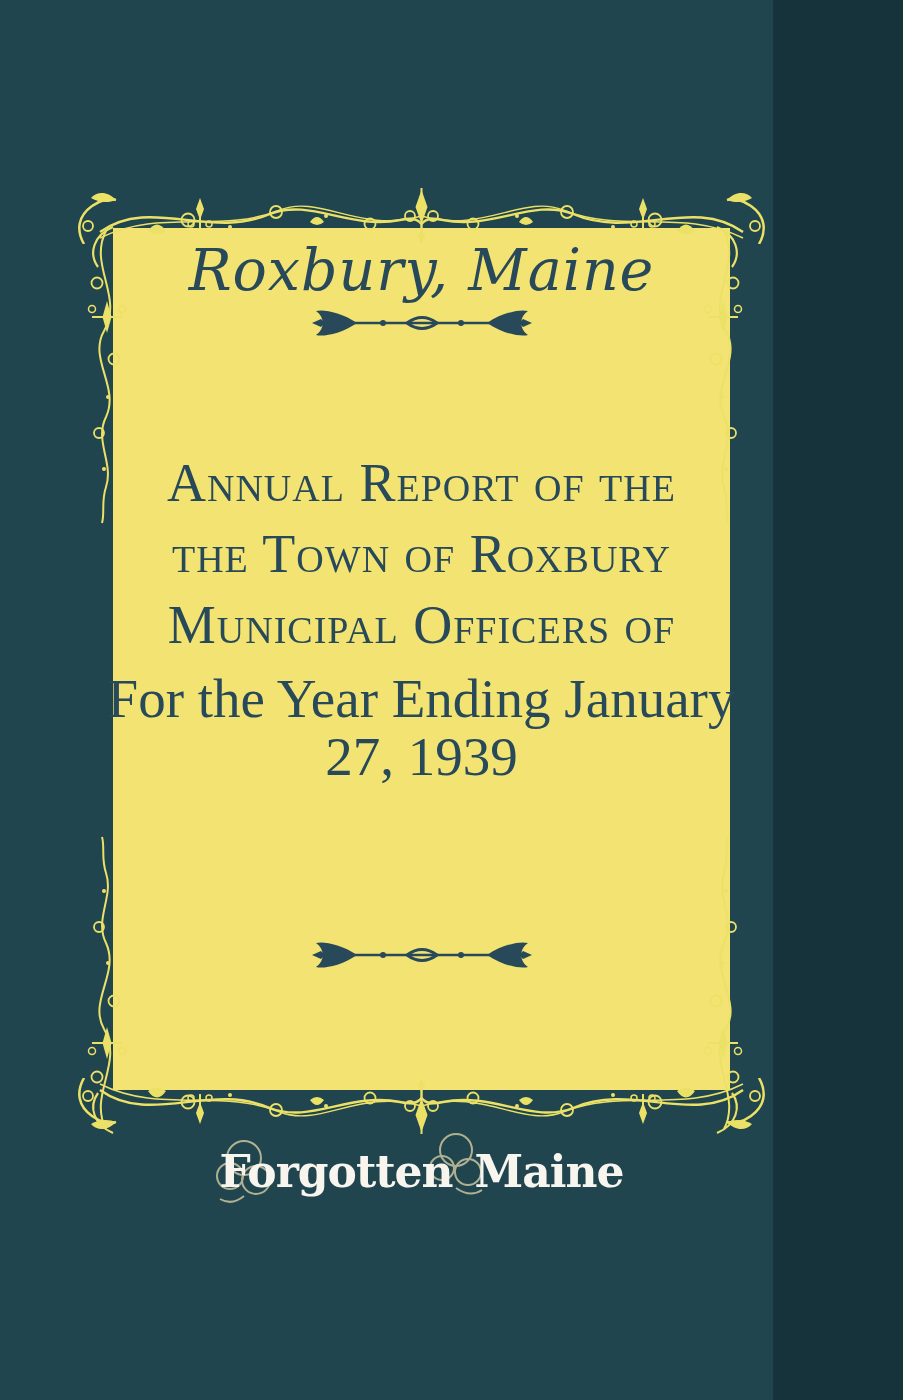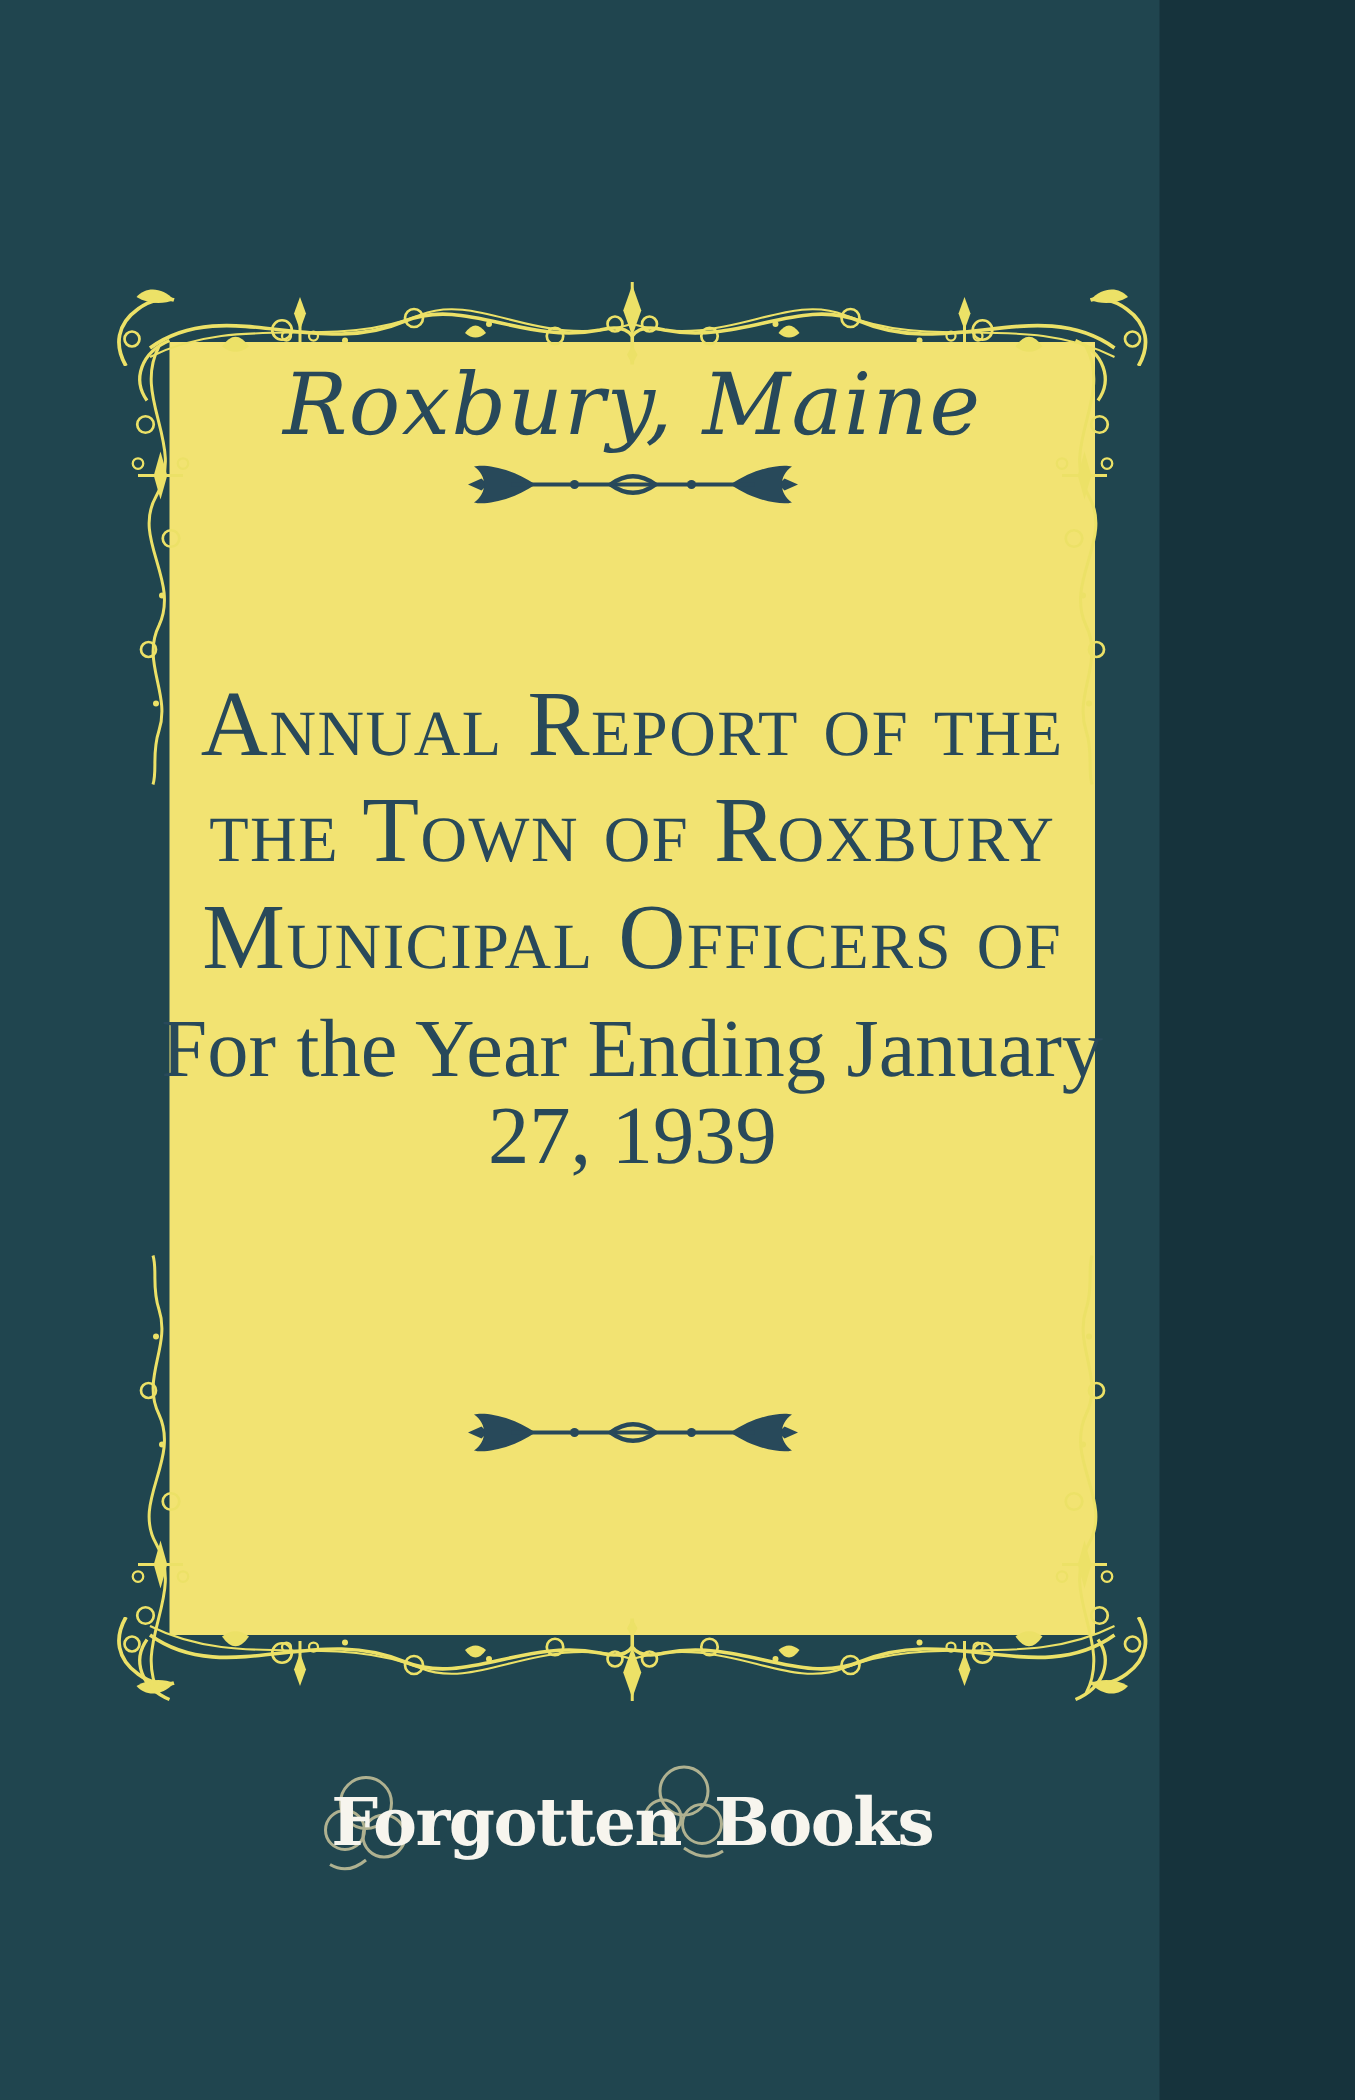--- a/index.html
+++ b/index.html
@@ -25,32 +25,32 @@
   .author {
     position:absolute; top:232px; left:-60px; right:-60px;
     font-family:"DejaVu Serif", serif; font-style:italic;
     font-size:57px; line-height:76px; letter-spacing:1px;
   }
   .divider { position:absolute; left:50%; transform:translateX(-50%); color:#28495a; }
   .divider-top    { top:308px; }
   .divider-bottom { top:940px; }
   .title {
     position:absolute; top:448px; left:-50px; right:-50px;
-    font-variant:small-caps; font-size:62px; line-height:71px;
+    font-variant:small-caps; font-size:54px; line-height:71px;
     letter-spacing:1px;
   }
   .subtitle {
     position:absolute; top:670px; left:-40px; right:-40px;
     font-size:55px; line-height:58px;
   }
   .logo {
     position:absolute; top:1146px; left:0; right:0; height:96px;
     display:flex; justify-content:center; align-items:baseline; gap:22px;
     color:#f7f5ee; font-family:"DejaVu Serif", serif;
-    font-weight:bold; font-size:44px; letter-spacing:-1px;margin-top:44px;
+    font-weight:bold; font-size:44px; letter-spacing:-1px;
   }
   .logo-word { position:relative; z-index:2; }
   .swirl { position:absolute; z-index:1; color:#c9c49c; opacity:.85; }
   .swirl-f { left:50%; margin-left:-214px; top:-16px; }
   .swirl-b { left:50%; margin-left:-4px;   top:-20px; }
 </style>
 </head>
 <body>
 
 <div class="page">
@@ -168,17 +168,17 @@
         <circle cx="48" cy="50" r="14"></circle>
         <path d="M36,66 q-12,10 -24,3"></path>
       </svg>
       <svg class="swirl swirl-b" width="72" height="84" viewBox="0 0 72 84" fill="none" stroke="currentColor" stroke-width="2">
         <circle cx="38" cy="24" r="16"></circle>
         <circle cx="24" cy="42" r="12"></circle>
         <circle cx="50" cy="46" r="13"></circle>
         <path d="M38,62 q14,10 26,2"></path>
       </svg>
       <span class="logo-word">Forgotten</span>
-      <span class="logo-word">Books</span>
+      <span class="logo-word">Maine</span>
     </div>
 
   </div>
 </div>
 
 </body></html>

